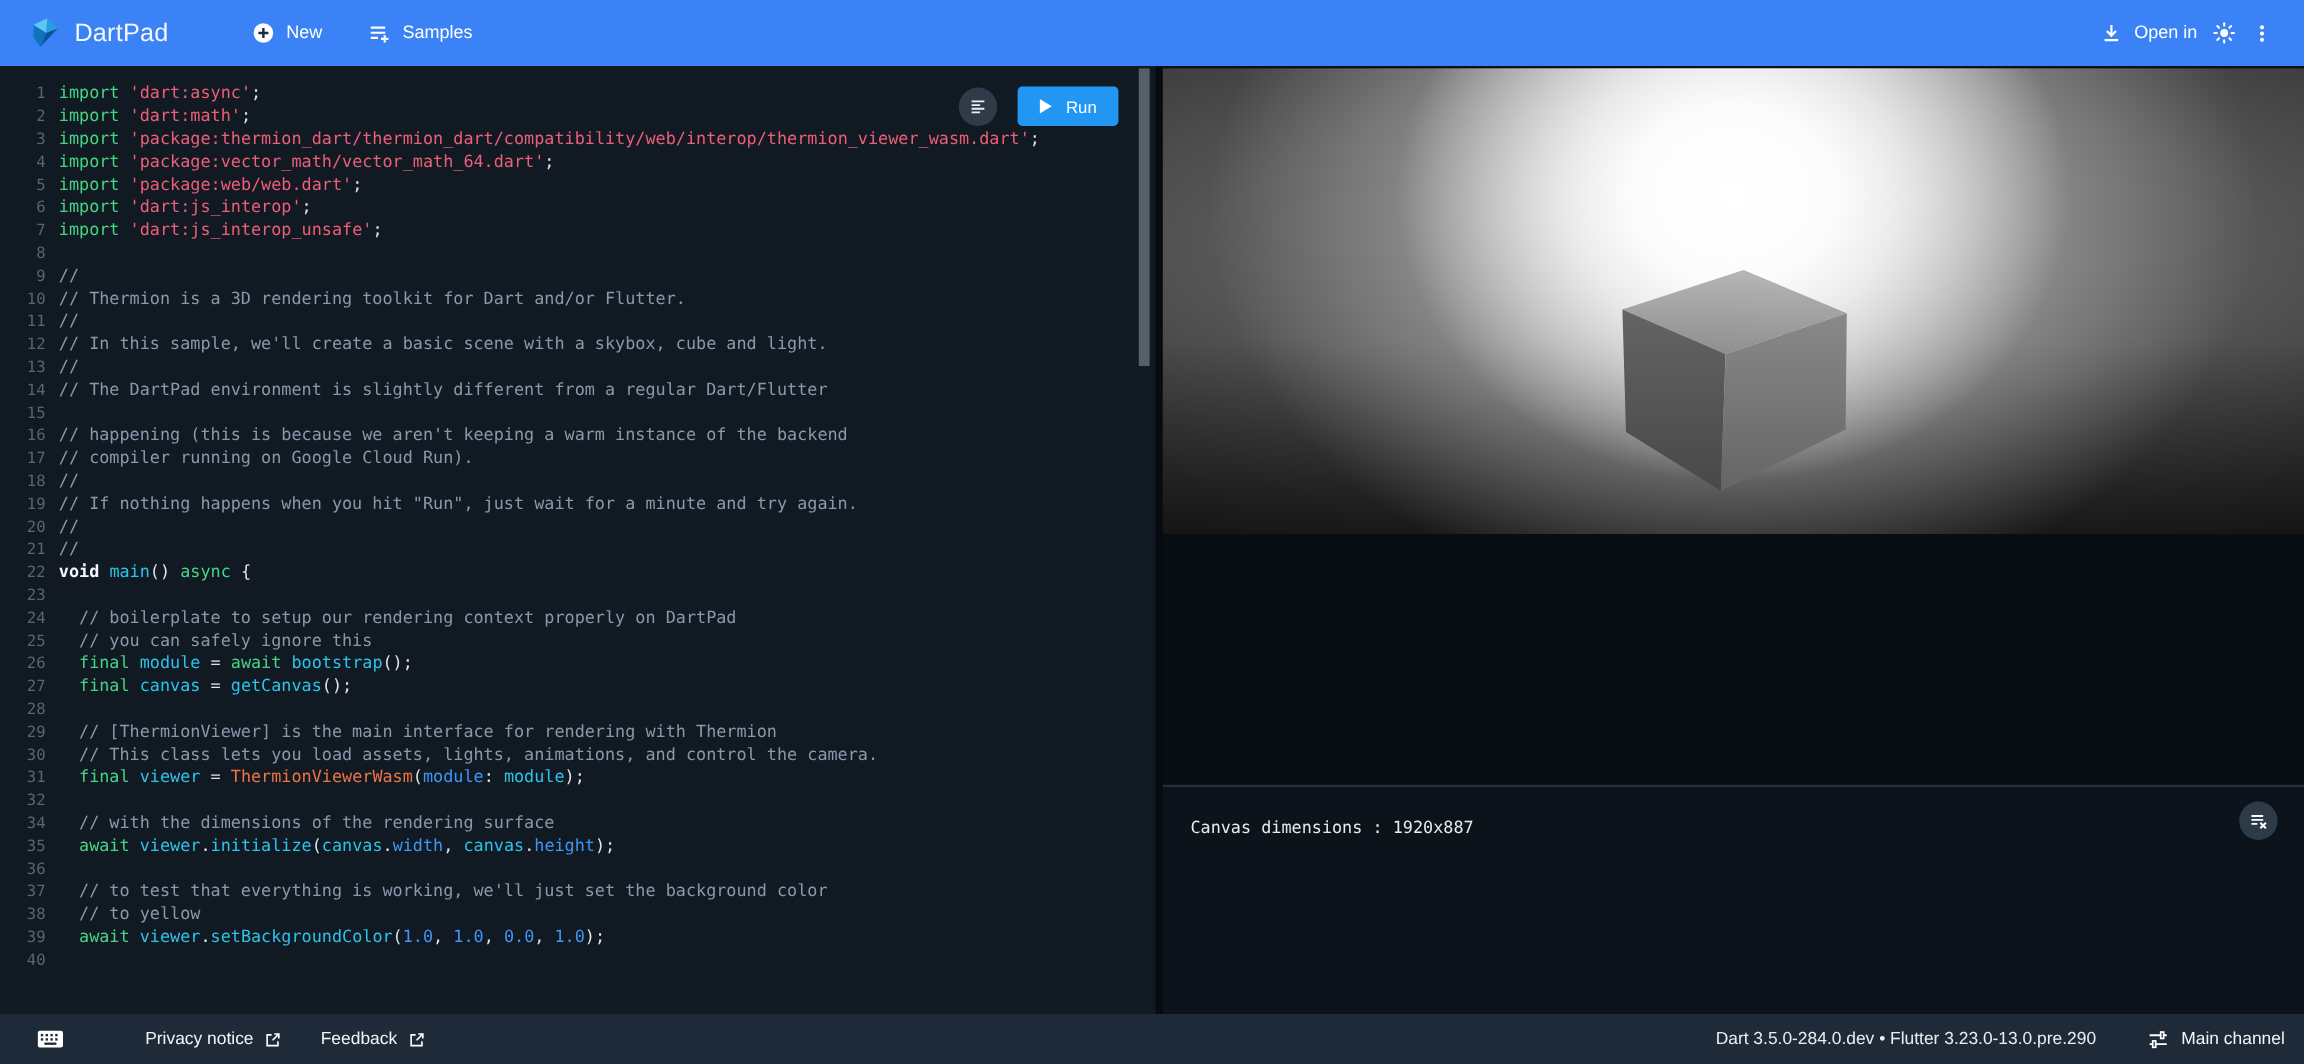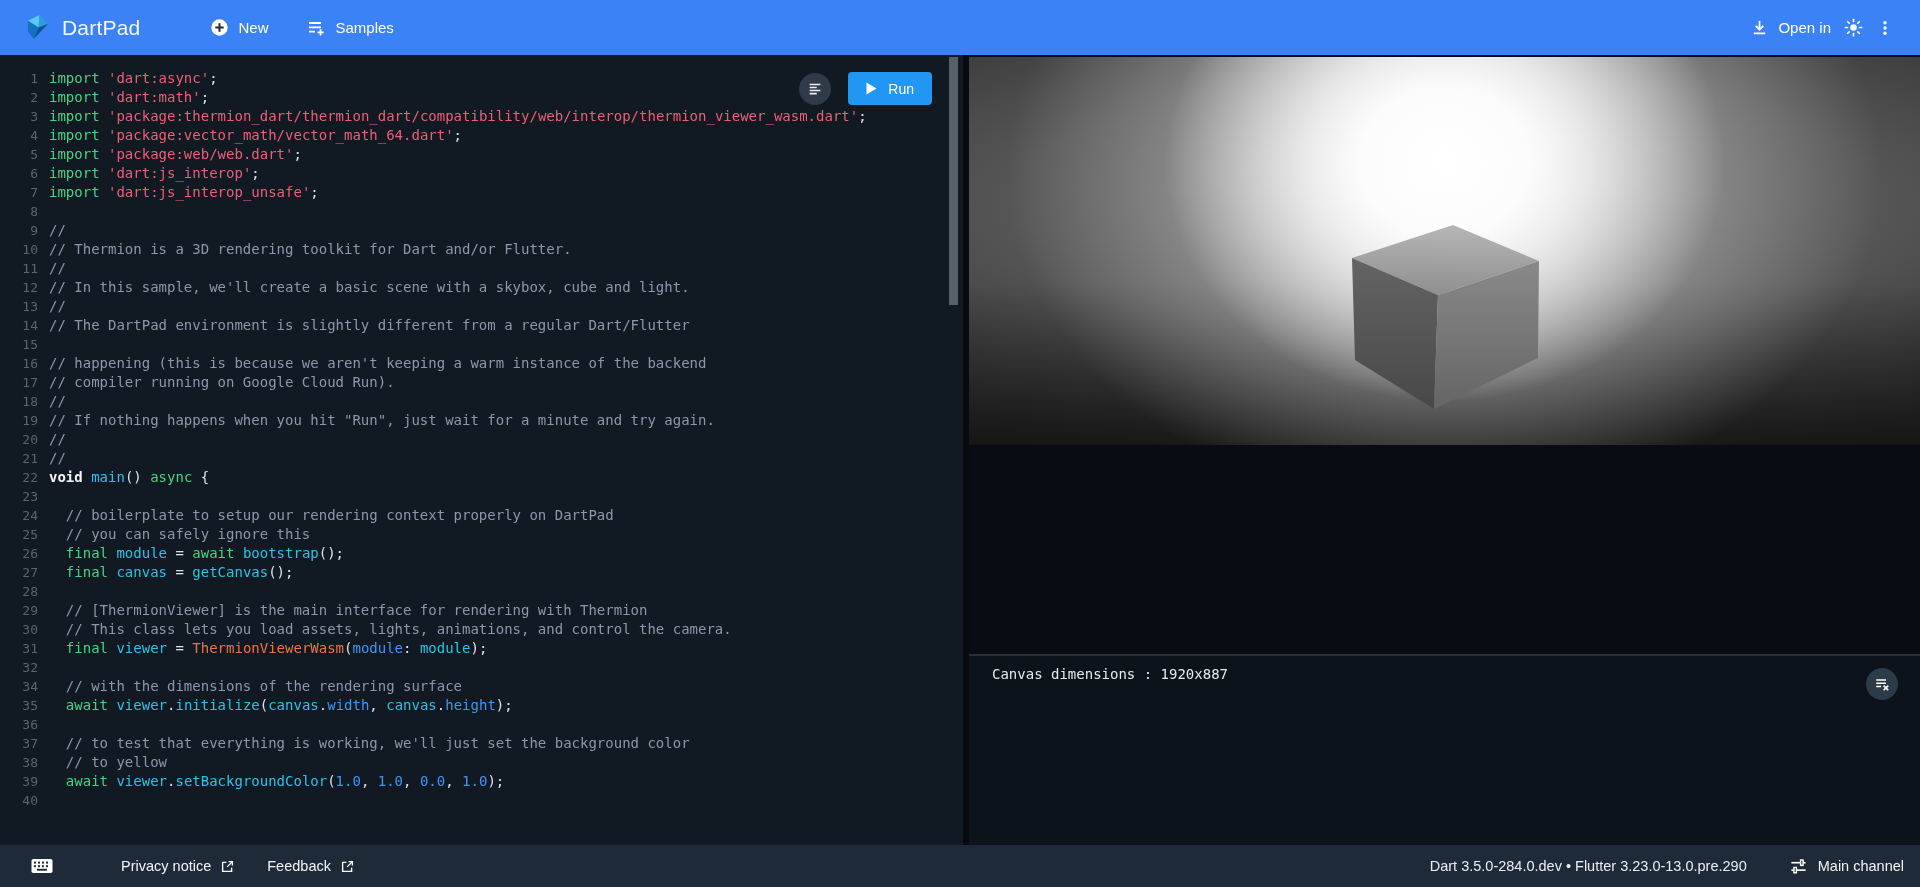--- a/index.html
+++ b/index.html
@@ -37,21 +37,21 @@
   .render-canvas{height:388px;margin-top:2px;position:relative;flex:none;background:
     radial-gradient(ellipse 280px 240px at 50% 27%, #ffffff 0%, #fcfcfc 30%, rgba(250,250,250,.78) 50%, rgba(232,232,232,0) 100%),
     radial-gradient(ellipse 560px 430px at 50% 30%, rgba(228,228,228,.9) 0%, rgba(190,190,190,.55) 40%, rgba(140,140,140,0) 78%),
     linear-gradient(180deg, rgba(20,20,20,0) 58%, rgba(8,8,8,.38) 86%, rgba(4,4,4,.55) 100%),
     radial-gradient(ellipse 130% 100% at 50% 38%, #6b6b6b 0%, #565656 35%, #303030 66%, #181818 96%);}
   .render-canvas svg{position:absolute;inset:0;}
   .render-gap{flex:1;background:#080d13;}
   .console-divider{height:2px;background:#27313c;flex:none;}
   .console{height:189px;background:#0d131a;position:relative;flex:none;
     font-family:"DejaVu Sans Mono",monospace;font-size:14px;color:#e8ebee;}
-  .console-text{position:absolute;top:10px;left:23px;white-space:pre;}
+  .console-text{position:absolute;top:26px;left:23px;white-space:pre;}
   .clear-btn{position:absolute;top:12px;right:22px;width:32px;height:32px;border-radius:50%;
     background:#2d3a48;display:flex;align-items:center;justify-content:center;color:#fff;cursor:pointer;}
   
   .footer{height:42px;background:#1e2a38;display:flex;align-items:center;color:#f2f5f8;
     font-size:14.5px;font-weight:500;}
   .kbd-btn{margin-left:31px;display:flex;cursor:pointer;}
   .flink{display:flex;align-items:center;gap:9px;cursor:pointer;}
   .flink-privacy{margin-left:68px;}
   .flink-feedback{margin-left:32px;}
   .fright{margin-left:auto;display:flex;align-items:center;gap:42px;margin-right:16px;}

